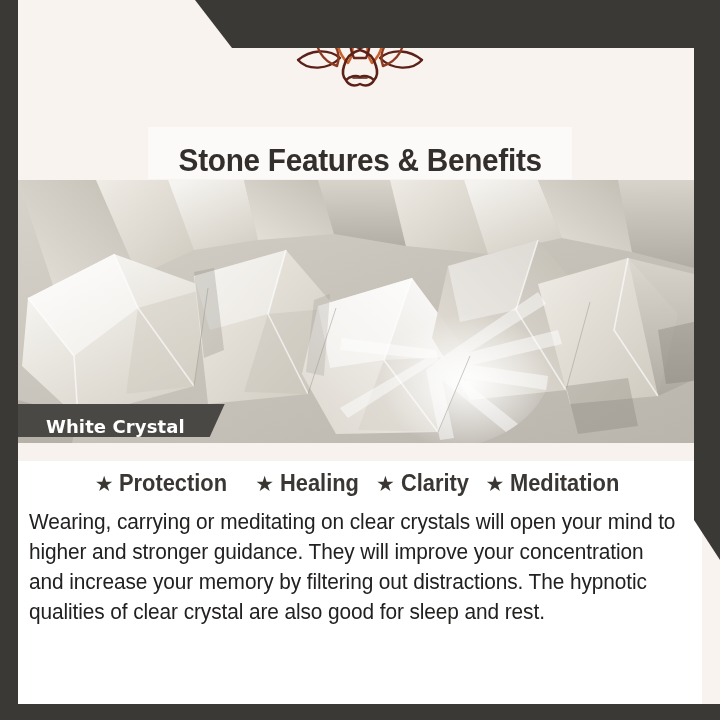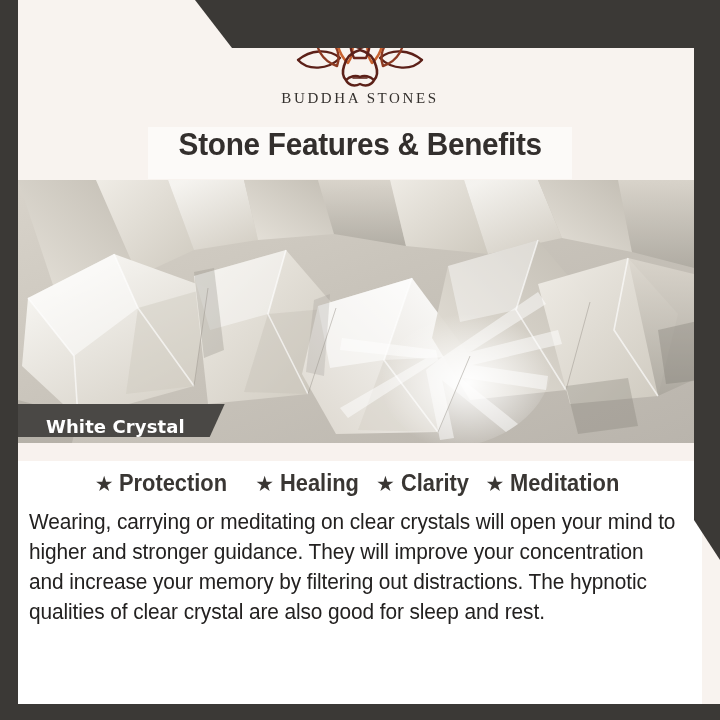--- a/index.html
+++ b/index.html
@@ -97,21 +97,21 @@
 
   
   .title-banner {
     position: absolute;
     left: 148px;
     top: 127px;
     width: 424px;
     height: 52px;
     background: #fcfaf8;
     display: flex;
-    align-items: flex-start;
+    align-items: flex-end;
     justify-content: center;
     z-index: 12;
   }
   .title-text {
     font-family: "Liberation Sans Narrow", "Liberation Sans", sans-serif;
     font-weight: bold;
     font-size: 31px;
     color: #332f2d;
     letter-spacing: -0.3px;
     white-space: nowrap;
@@ -253,21 +253,20 @@
 
         <circle cx="76" cy="27" r="7" stroke="#5c2018" stroke-width="2.4"></circle>
 
         <path d="M76 36 C68 38 62 44 60 52 C58 58 59 63 62 66" stroke="#5c2018" stroke-width="2.6"></path>
         <path d="M76 36 C84 38 90 44 92 52 C94 58 93 63 90 66" stroke="#5c2018" stroke-width="2.6"></path>
 
         <path d="M62 66 C64 71 70 73 76 70 C82 73 88 71 90 66 C86 62 80 61 76 63 C72 61 66 62 62 66 Z" stroke="#5c2018" stroke-width="2.4"></path>
         <path d="M69 64 L83 64" stroke="#5c2018" stroke-width="1.6"></path>
       </g>
     </svg>
-    <div class="brand-word">BUDDHA STONES</div>
   </div>
 
   <div class="title-banner">
     <div class="title-text">Stone Features &amp; Benefits</div>
   </div>
 
   <div class="photo">
     <svg viewBox="0 0 684 263" preserveAspectRatio="none" aria-hidden="true">
       <defs>
         <linearGradient id="bgq" x1="0" y1="0" x2="1" y2="1">

